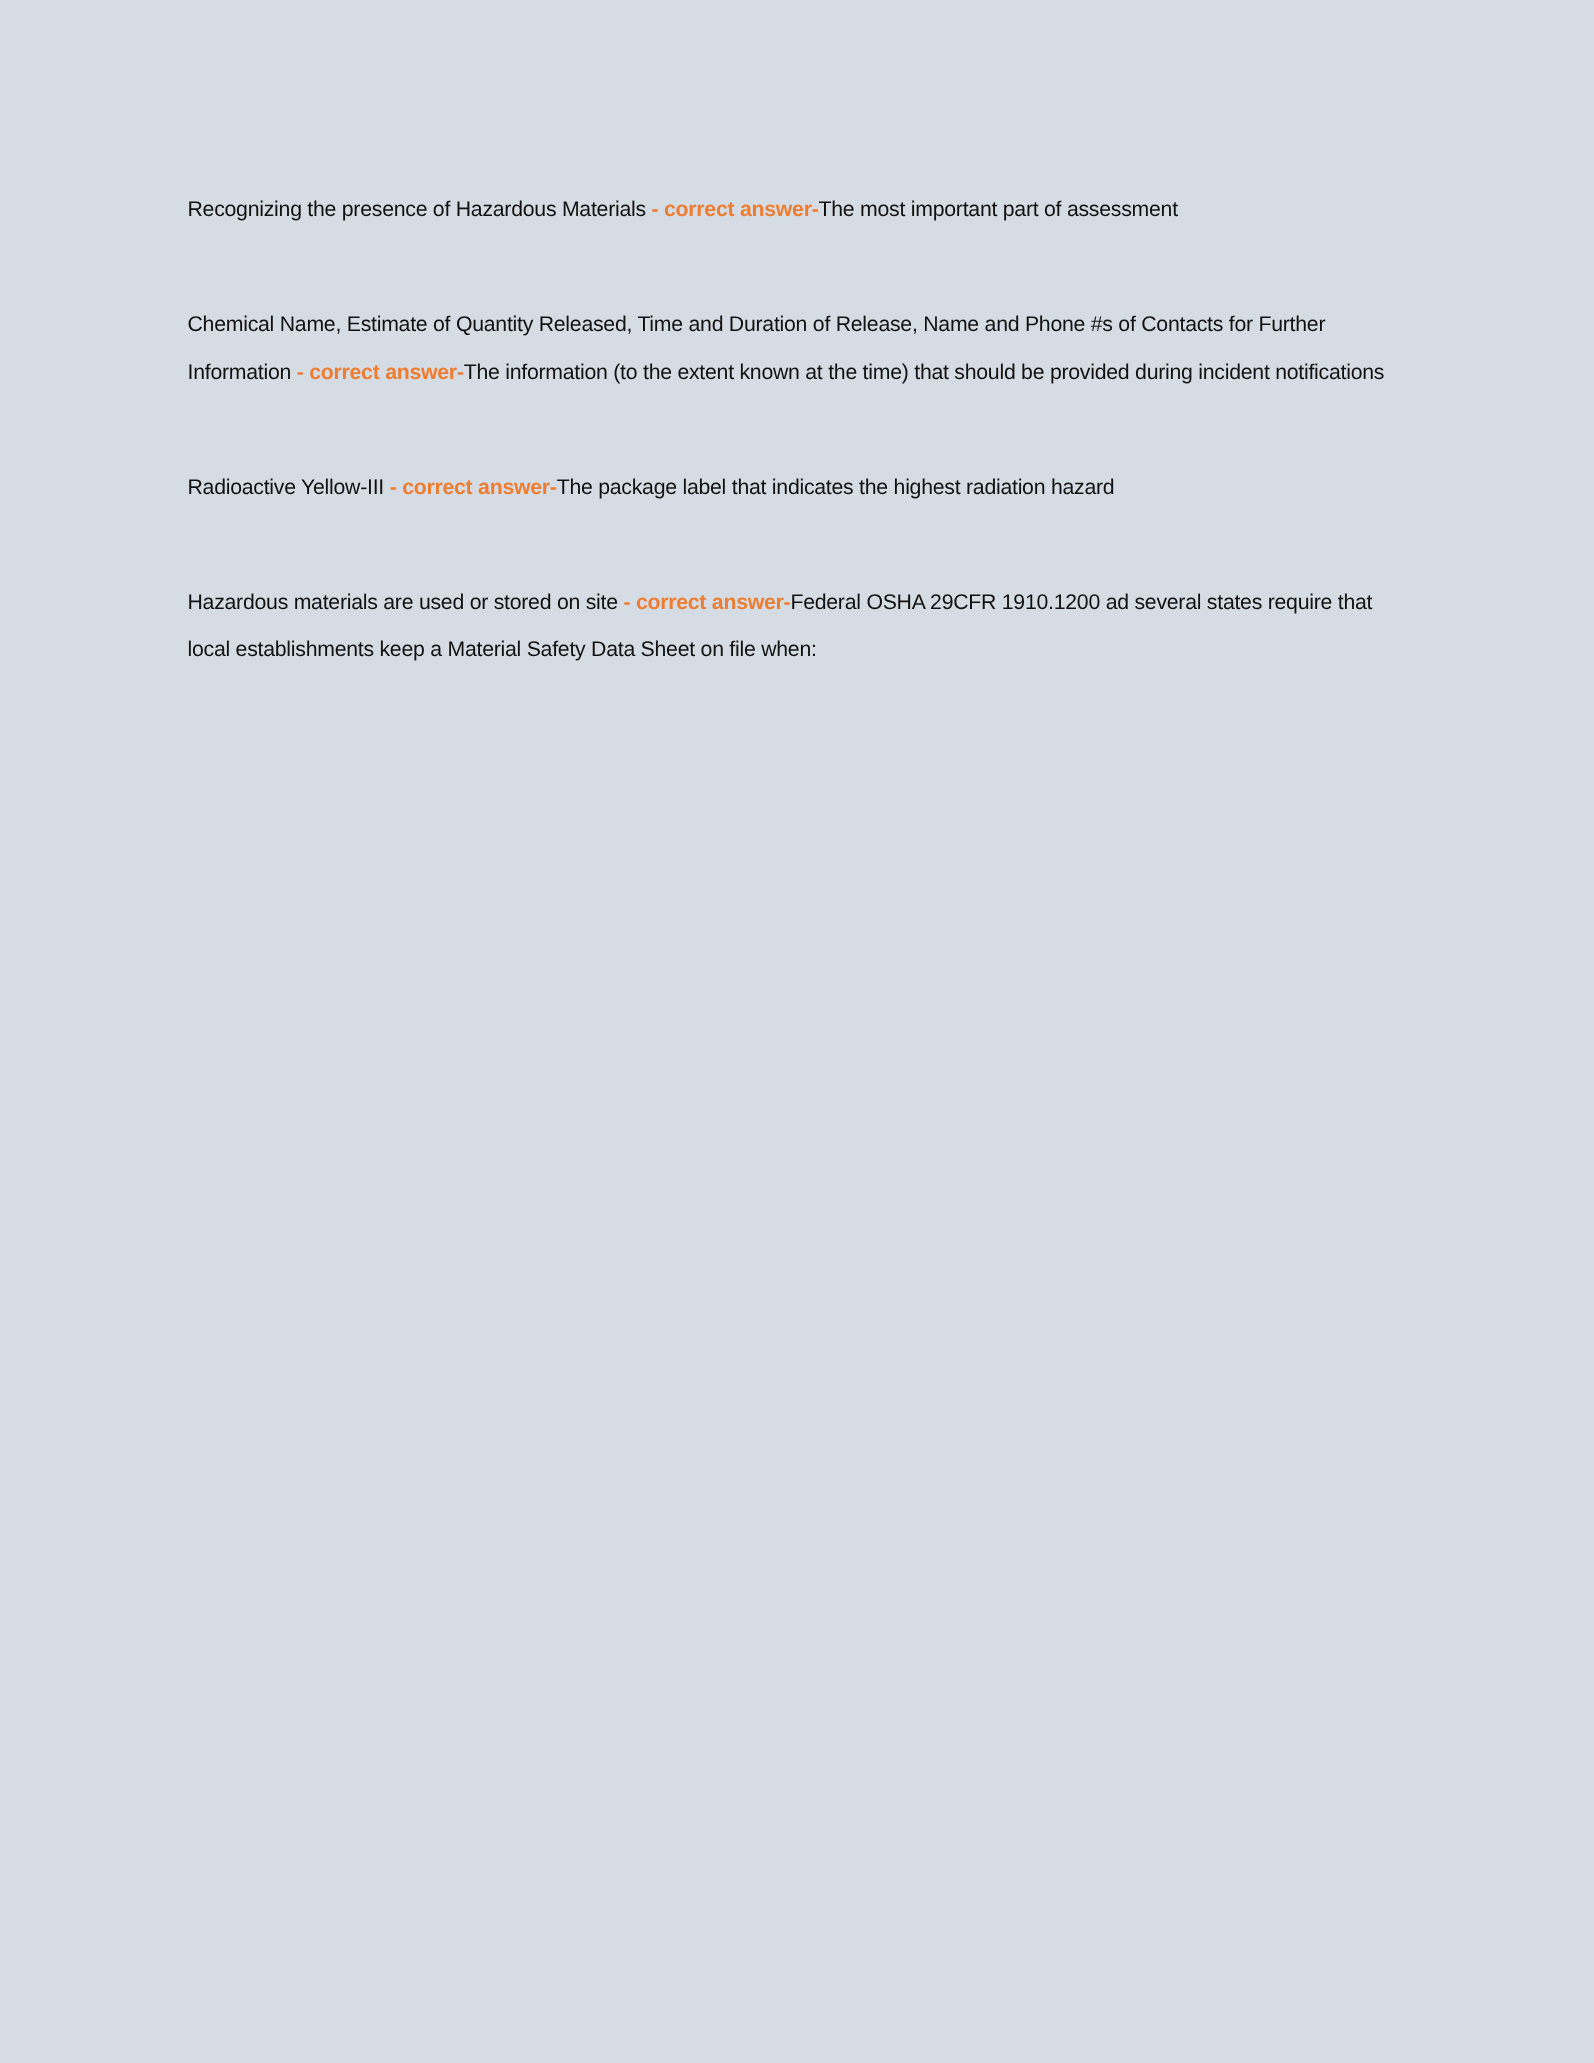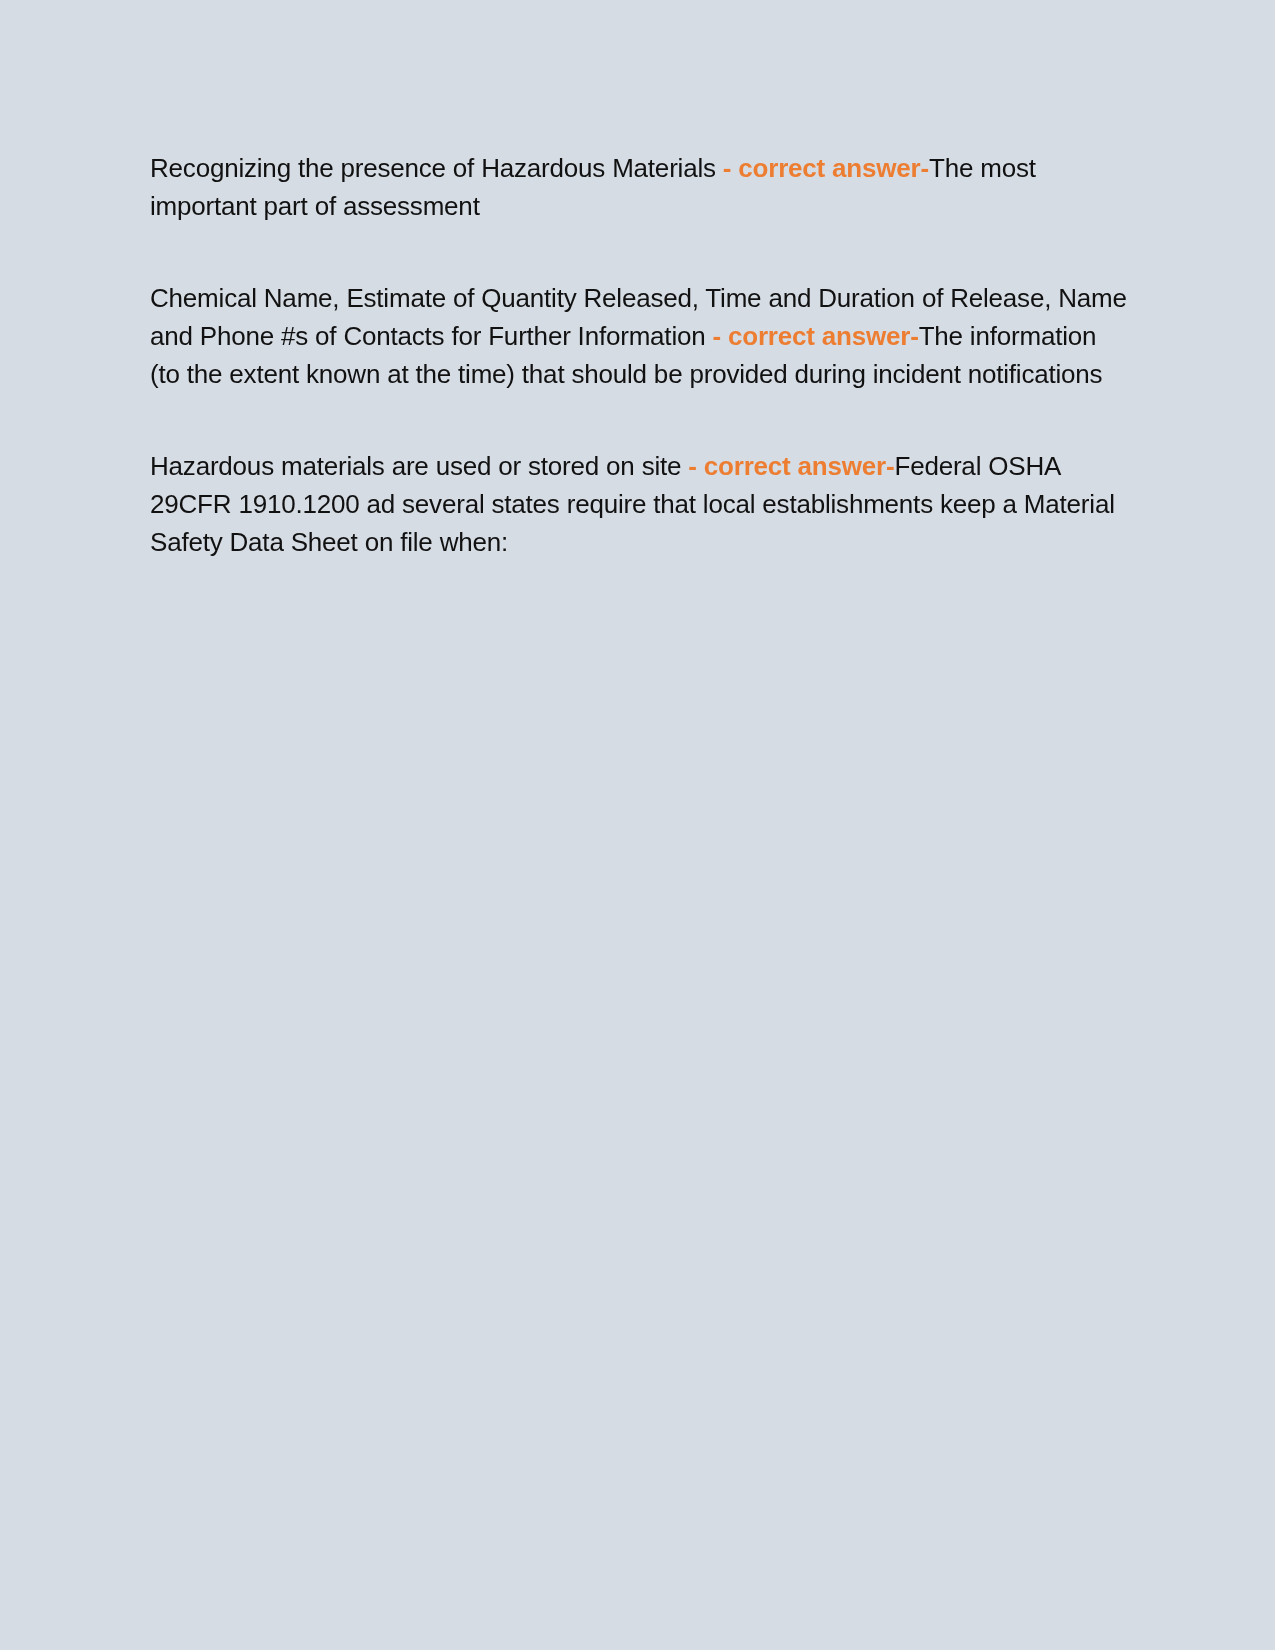--- a/index.html
+++ b/index.html
@@ -15,21 +15,21 @@
     font-family: "Liberation Sans", "DejaVu Sans", sans-serif;
     color: #111111;
   }
   .page {
     position: absolute;
     left: 150px;
     top: 149px;
     width: 980px;
   }
   .qa {
-    font-size: 26px;
+    font-size: 17px;
     line-height: 38px;
     margin: 0;
     letter-spacing: -0.2px;
   }
   .qa + .qa {
     margin-top: 54px;
   }
   .sep {
     color: #ed7d31;
     font-weight: bold;
@@ -40,17 +40,18 @@
 
 <div class="page">
 
   <p class="qa"><span>Recognizing the presence of Hazardous Materials</span> <span class="sep">- correct answer-</span><span>The most important part of assessment</span></p>
 
   <p class="qa"><span>Chemical Name, Estimate of Quantity Released, Time and Duration of Release, Name and Phone #s of Contacts for Further Information</span> <span class="sep">- correct answer-</span><span>The information (to the extent known at the time) that should be provided during incident notifications</span></p>
 
 
 
 
+  <p class="qa"><span>Radioactive Yellow-III</span> <span class="sep">- correct answer-</span><span>The package label that indicates the highest radiation hazard</span></p>
 
   <p class="qa"><span>Hazardous materials are used or stored on site</span> <span class="sep">- correct answer-</span><span>Federal OSHA 29CFR 1910.1200 ad several states require that local establishments keep a Material Safety Data Sheet on file when:</span></p>
 
 
 </div>
 
 </body></html>

